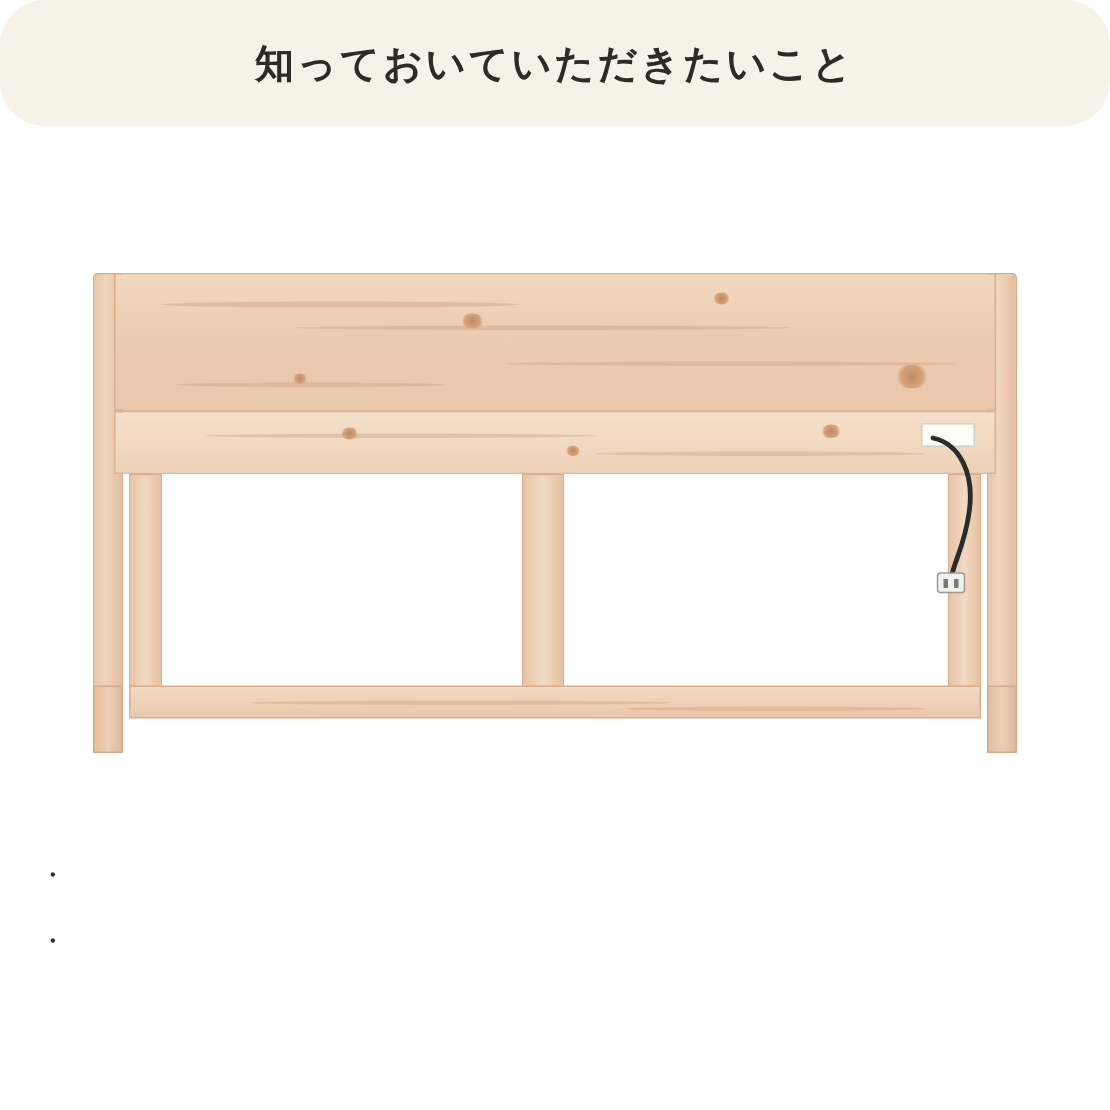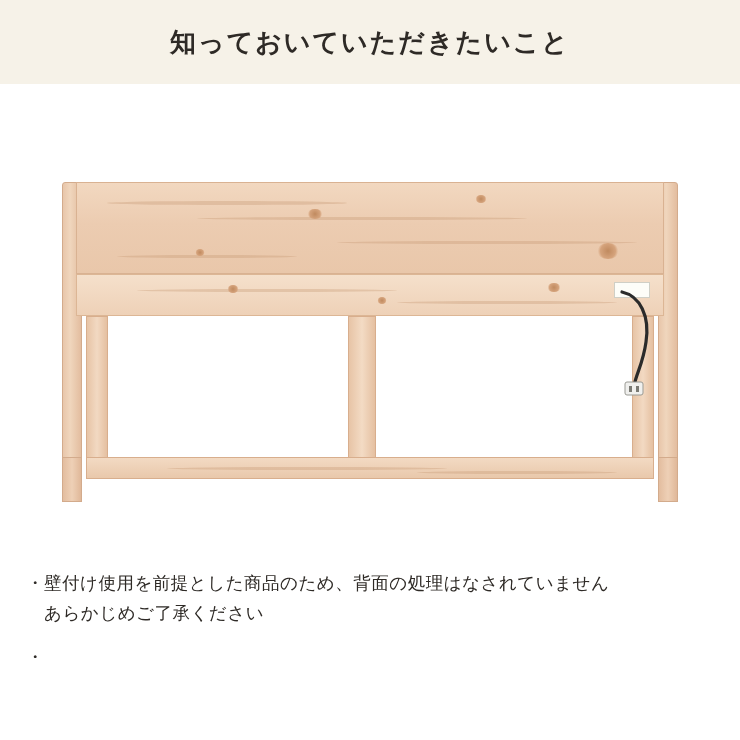--- a/index.html
+++ b/index.html
@@ -20,20 +20,21 @@
     background: #ffffff;
   }
   
   .header-band {
     position: absolute;
     left: 0;
     top: 0;
     width: 740px;
     height: 84px;
     background: #f6f2e8;
+    border-radius: 30px;
   }
   .header-title {
     position: absolute;
     left: 0;
     top: 0;
     width: 740px;
     height: 84px;
     display: flex;
     align-items: center;
     justify-content: center;
@@ -256,21 +257,19 @@
         <rect x="19" y="96" width="3" height="6" fill="#7a7a74"></rect>
         <rect x="26" y="96" width="3" height="6" fill="#7a7a74"></rect>
       </svg>
 
     </div>
   </div>
 
   <div class="notes">
     <div class="note-item">
       <span class="note-bullet">・</span>
-      <span class="note-text">壁付け使用を前提とした商品のため、背面の処理はなされていません
-あらかじめご了承ください</span>
     </div>
     <div class="note-item">
       <span class="note-bullet">・</span>
     </div>
   </div>
 
 </div>
 
 </body></html>

